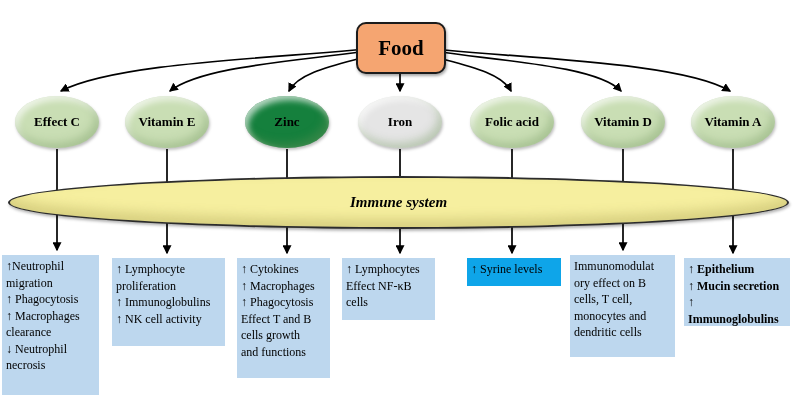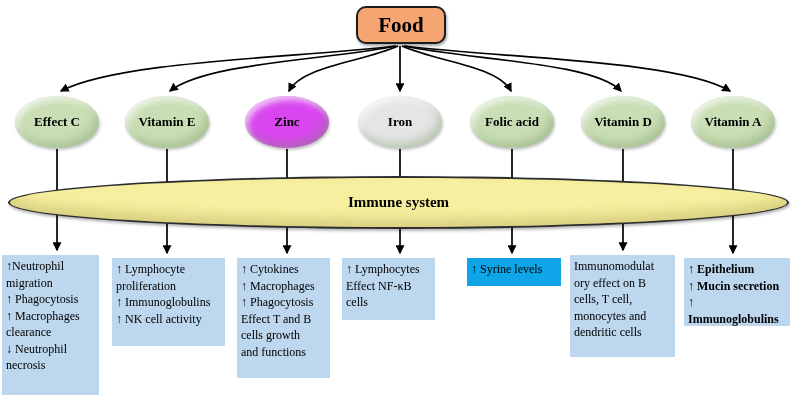--- a/index.html
+++ b/index.html
@@ -8,22 +8,22 @@
     position: relative;
     width: 797px;
     height: 404px;
     background: #ffffff;
     font-family: "Liberation Serif", serif;
     overflow: hidden;
   }
   .arrows { position: absolute; left: 0; top: 0; z-index: 1; }
   .food-box {
     position: absolute;
-    left: 356px; top: 6px;
-    width: 90px; height: 38px;
+    left: 356px; top: 22px;
+    width: 90px; height: 52px;
     border: 2px solid #1c1c1c;
     border-radius: 10px;
     display: flex; align-items: center; justify-content: center;
     font-size: 21px; font-weight: bold; color: #000;
     z-index: 3;
     box-shadow: 1px 2px 3px rgba(0,0,0,.35);
   }
   .nutrient {
     position: absolute;
     top: 96px;
@@ -42,20 +42,21 @@
   .immune {
     position: absolute;
     left: 8px; top: 176px;
     width: 781px; height: 53px;
     border: 2px solid #2c2c2c;
     border-radius: 50%;
     display: flex; align-items: center; justify-content: center;
     font-weight: bold; font-size: 15px; color: #000;
     z-index: 2;
     box-shadow: inset 0 -8px 12px rgba(150,140,60,.30), 1px 2px 3px rgba(0,0,0,.3);
+    font-style: italic;
   }
   .effect {
     position: absolute;
     z-index: 2;
     font-size: 12px; line-height: 1.38; color: #000;
     padding: 3px 4px;
     white-space: pre-line;
   }
   .b0 { left: 2px;   top: 255px; width: 97px;  height: 140px; }
   .b1 { left: 112px; top: 258px; width: 113px; height: 88px; }
@@ -99,21 +100,21 @@
   <div class="food-box" style="background-color: rgb(245, 165, 113);">
     <span>Food</span>
   </div>
 
   <div class="nutrient n0" style="background-color: rgb(201, 222, 180);">
     <span class="lbl">Effect C</span>
   </div>
   <div class="nutrient n1" style="background-color: rgb(201, 222, 180);">
     <span class="lbl">Vitamin E</span>
   </div>
-  <div class="nutrient n2" style="background-color: #d946ef;">
+  <div class="nutrient n2" style="background-color: #15803d;">
     <span class="lbl">Zinc</span>
   </div>
   <div class="nutrient n3" style="background-color: #e5e5e5;">
     <span class="lbl">Iron</span>
   </div>
   <div class="nutrient n4" style="background-color: rgb(201, 222, 180);">
     <span class="lbl">Folic acid</span>
   </div>
   <div class="nutrient n5" style="background-color: rgb(201, 222, 180); justify-content: center;">
     <span class="lbl">Vitamin D</span>

